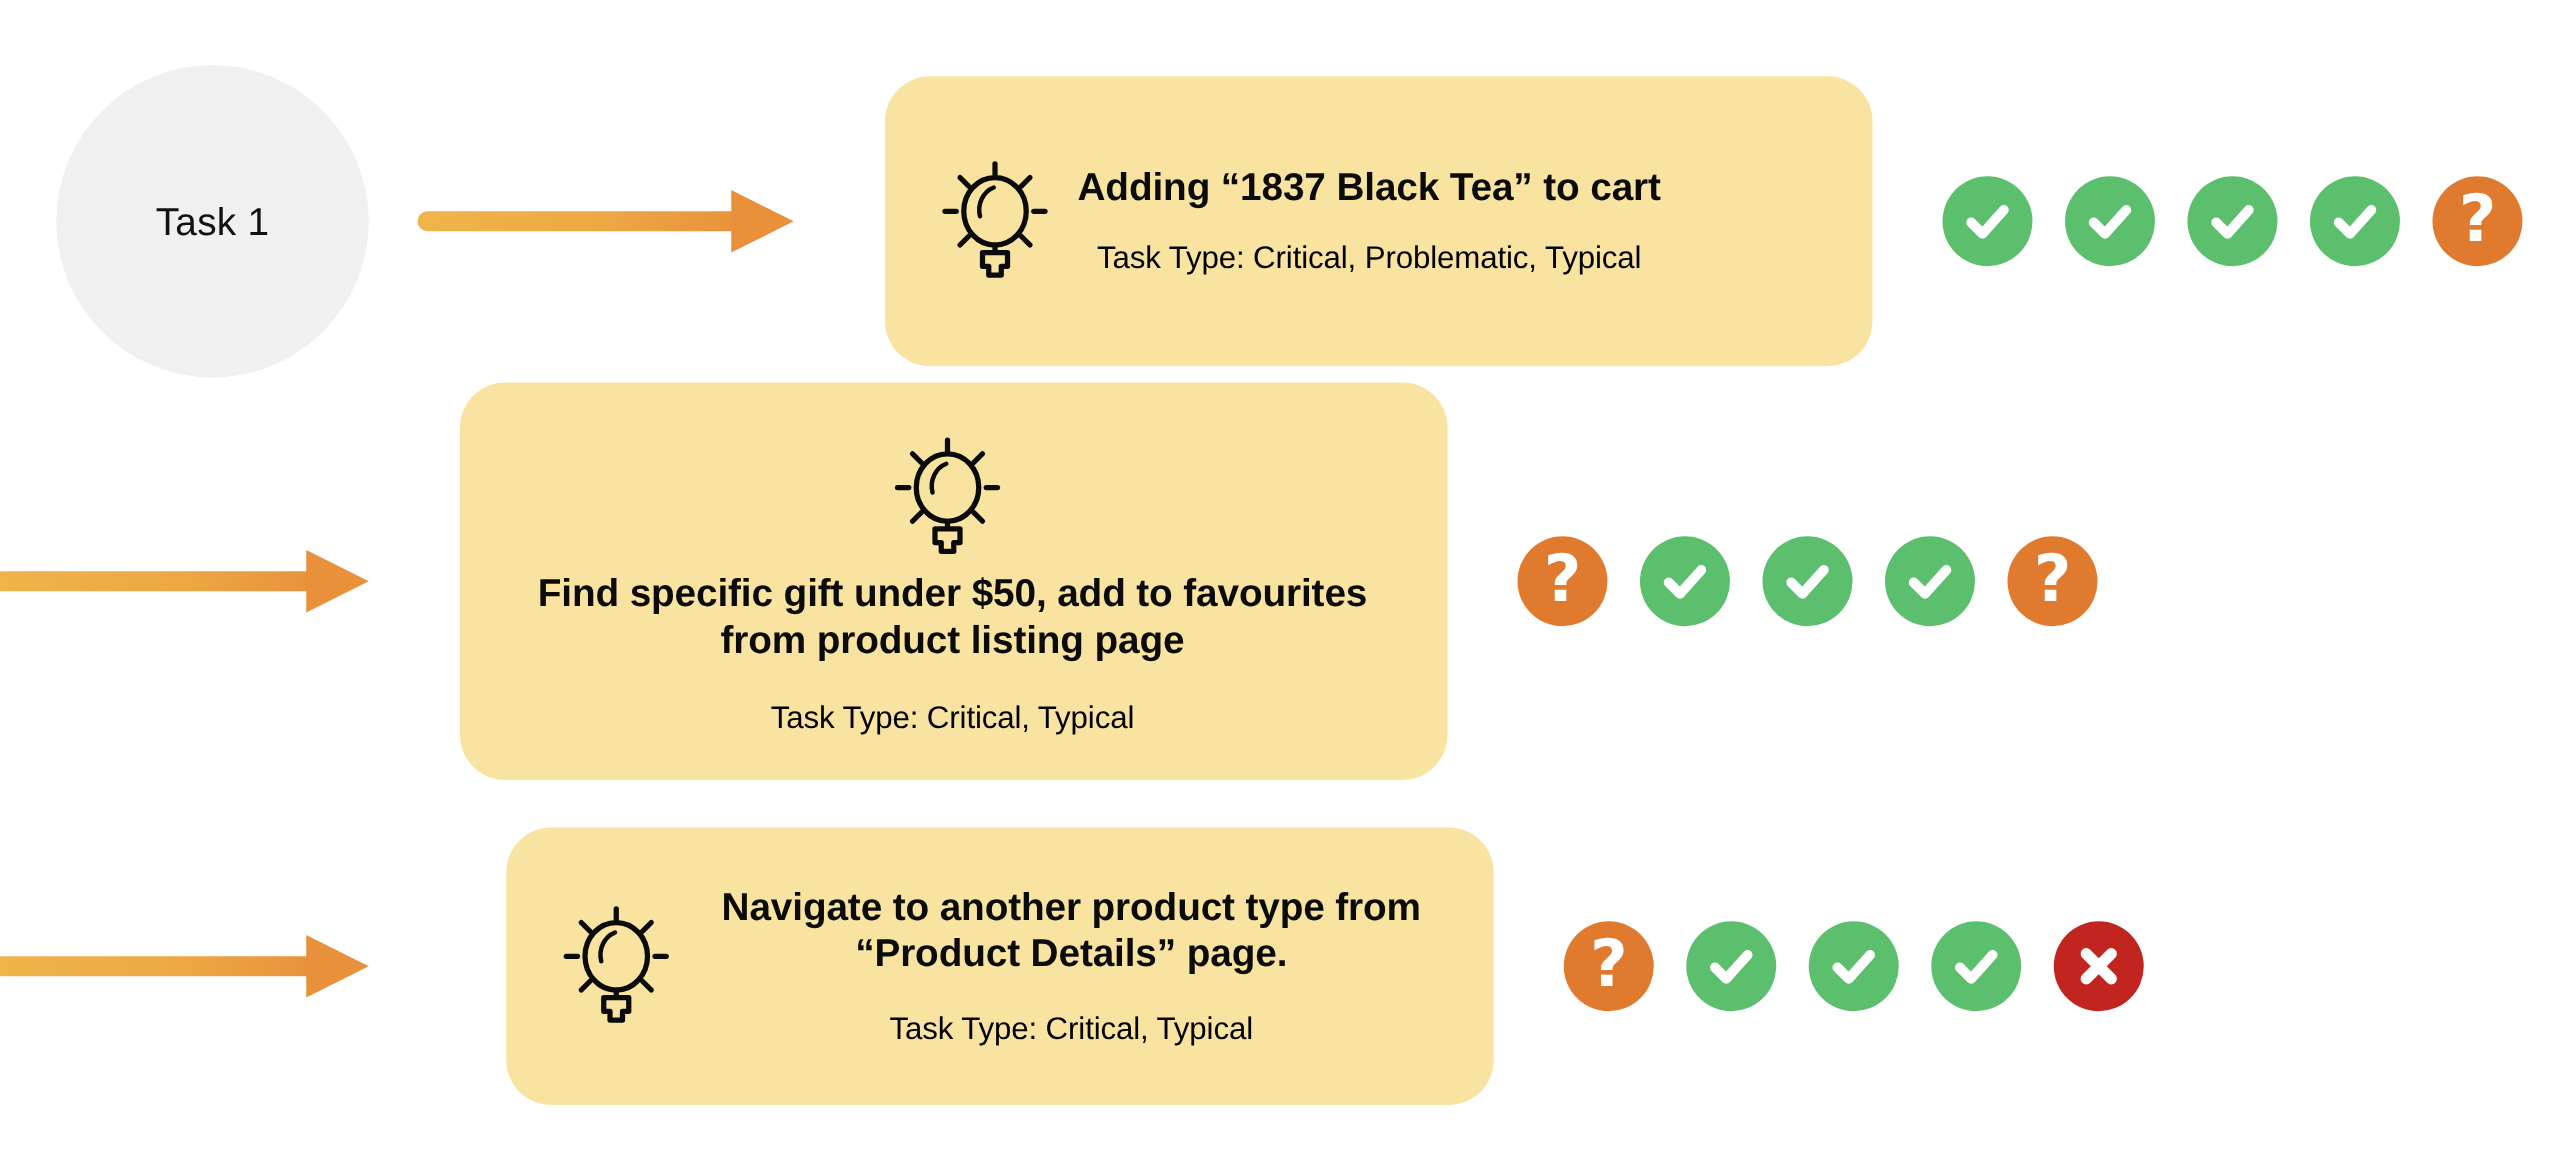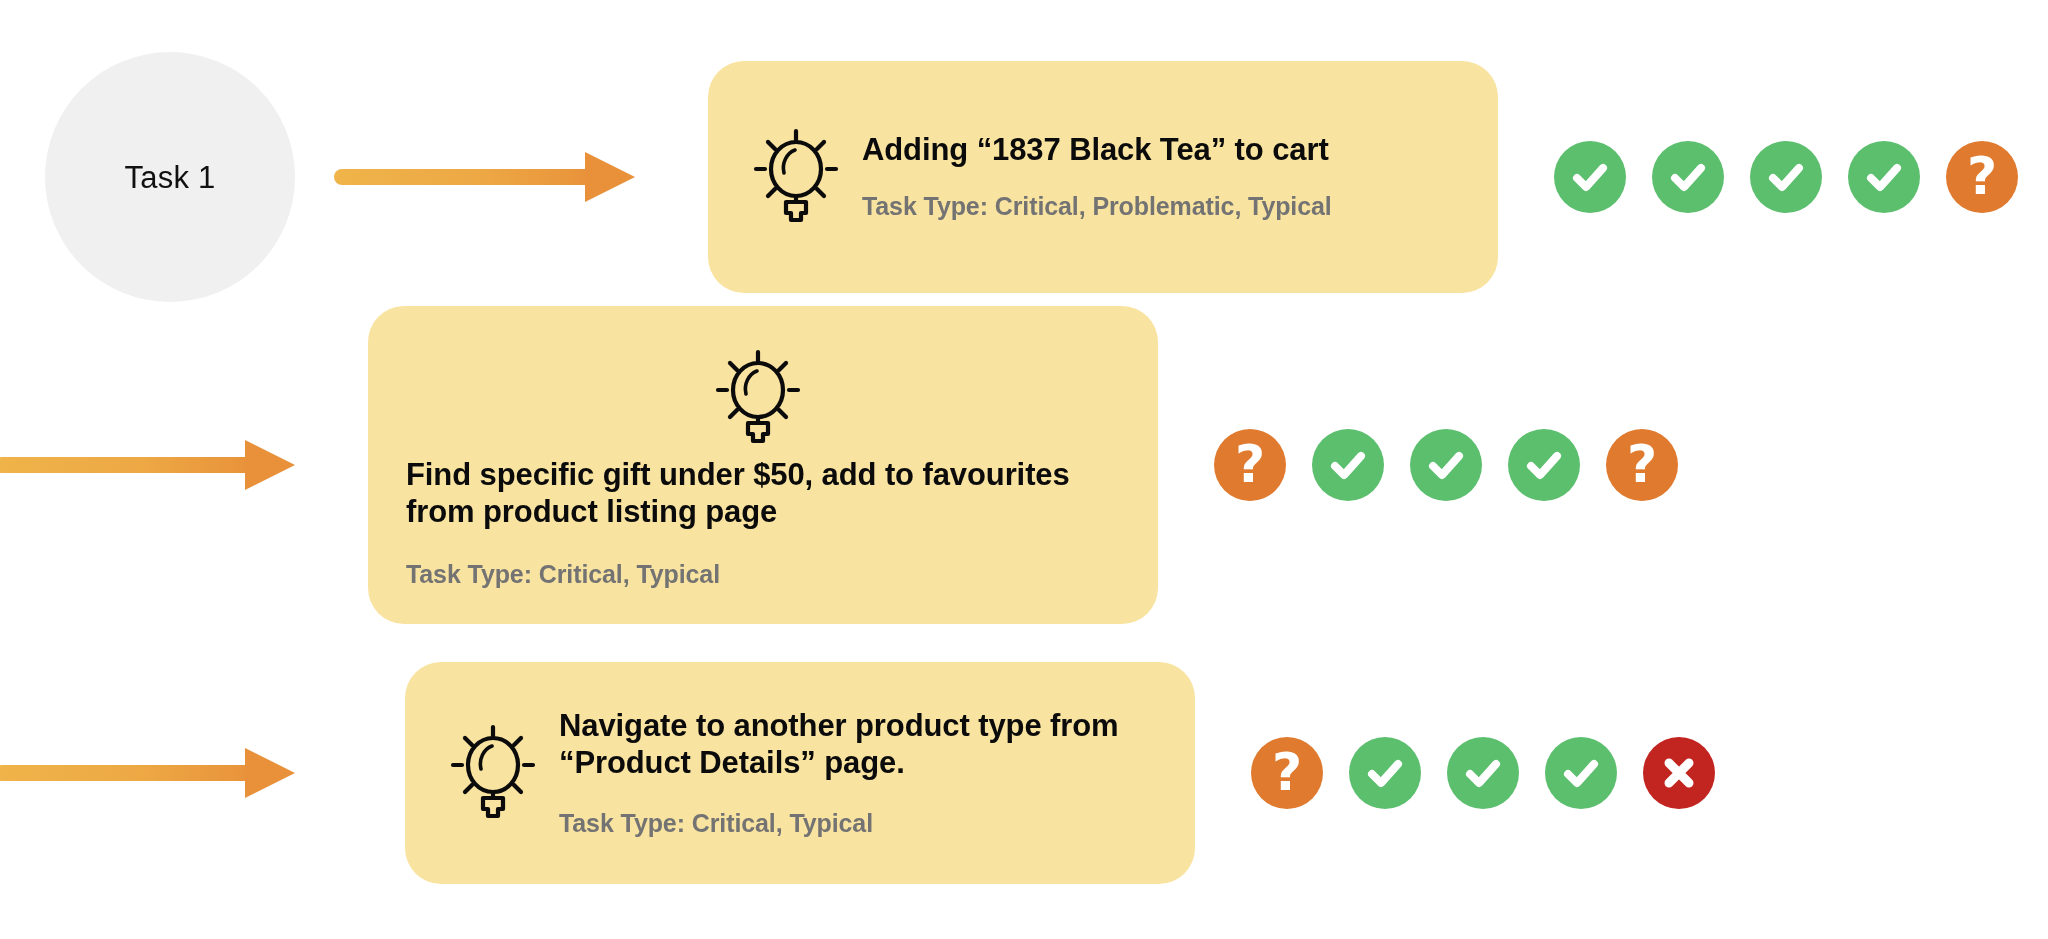--- a/index.html
+++ b/index.html
@@ -46,27 +46,27 @@
     border-radius:36px;
     display:flex;align-items:flex-start;
     padding:34px 40px 34px 30px;
     box-sizing:border-box;
     min-height:188px;
   }
   .r1 .card{min-height:232px;align-items:center;}
   .r2 .card{min-height:208px;align-items:center;flex-direction:column;}
   .r3 .card{min-height:222px;align-items:center;margin-left:37px;}
   .bulb{flex:0 0 116px;display:flex;align-items:center;justify-content:center;}
-  .card-text{padding-left:8px;}
+  .card-text{padding-left:8px;text-align:center;}
   .card-title{
     font-size:31px;font-weight:bold;color:#0b0b0b;
     line-height:1.22;letter-spacing:-0.1px;margin:0;
   }
   .card-sub{
-    font-size:25px;font-weight:700;color:#737373;
+    font-size:25px;font-weight:400;color:#000000;
     line-height:1.25;margin:22px 0 0 0;letter-spacing:-0.1px;
   }
   .r2 .card-sub{margin-top:28px;}
   .r3 .card-sub{margin-top:26px;}
 
   
   .badges{flex:1 1 auto;display:flex;align-items:center;gap:26px;padding-left:56px;}
   .badge{width:72px;height:72px;border-radius:50%;flex:0 0 72px;
          display:flex;align-items:center;justify-content:center;}
   .badge.ok{background:#5cbf6e;}

